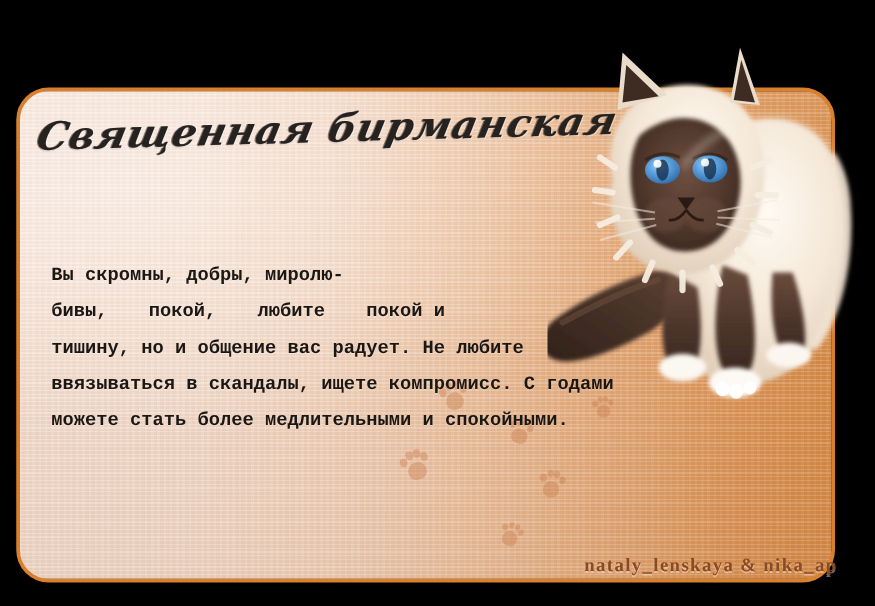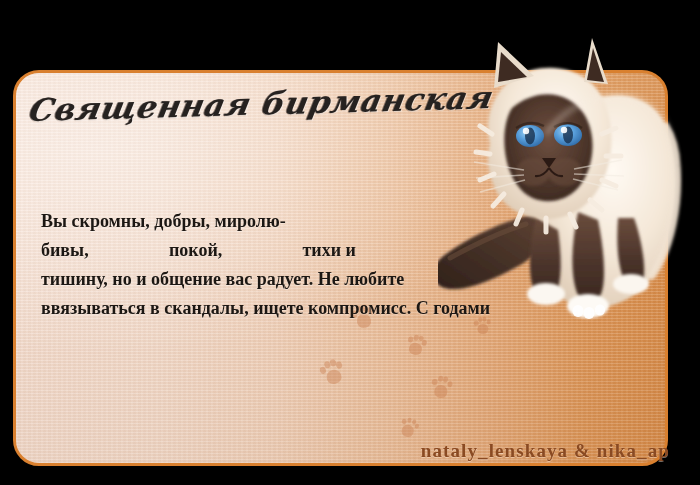--- a/index.html
+++ b/index.html
@@ -99,40 +99,40 @@
       -1px 0 0 rgba(40,30,25,.55),
        0 1px 1px rgba(90,50,25,.25);
     white-space:nowrap;
   }
 
   
   #bodytext{
     position:absolute;
     left:41px; top:207px;
     width:600px;
-    font-family:Liberation Serif, serif;
-    font-size:18px;
+    font-family:Liberation Mono, monospace;
+    font-size:15px;
     font-weight:700;
     line-height:28.9px;
     color:#1c1713;
     text-shadow:0 1px 0 rgba(255,255,255,.30);
   }
   #bodytext .ln{display:block;white-space:nowrap;}
   #bodytext .ln.just{
     display:flex;
     justify-content:space-between;
     width:315px;
   }
 
   
   #signature{
     position:absolute;
     right:30px; bottom:23px;
     font-family:"Liberation Serif", serif;
-    font-size:19px;
+    font-size:15px;
     font-weight:700;
     color:#8a4a22;
     letter-spacing:1.1px;
     text-shadow:0 1px 0 rgba(255,235,220,.45);
     white-space:nowrap;
   }
 
   
   #cat{
     position:absolute;
@@ -196,24 +196,26 @@
       </div>
   </div>
 
   <div id="title">Священная бирманская</div>
 
   <div id="bodytext">
       <span class="ln">Вы скромны, добры, миролю-</span>
       <span class="ln just">
         <span>бивы,</span>
         <span>покой,</span>
-        <span>тихи и</span>
+        <span>любите</span>
+        <span>покой и</span>
       </span>
       <span class="ln">тишину, но и общение вас радует. Не любите</span>
       <span class="ln">ввязываться в скандалы, ищете компромисс. С годами</span>
+      <span class="ln">можете стать более медлительными и спокойными.</span>
     </div>
 
   <div id="signature">nataly_lenskaya &amp; nika_ap</div>
 
   <div id="cat">
     <svg viewBox="0 0 246 300" xmlns="http://www.w3.org/2000/svg">
       <defs>
         <radialGradient id="bodyG" cx="55%" cy="35%" r="72%">
           <stop offset="0%" stop-color="#fffaf3"></stop>
           <stop offset="55%" stop-color="#f4e7d7"></stop>

